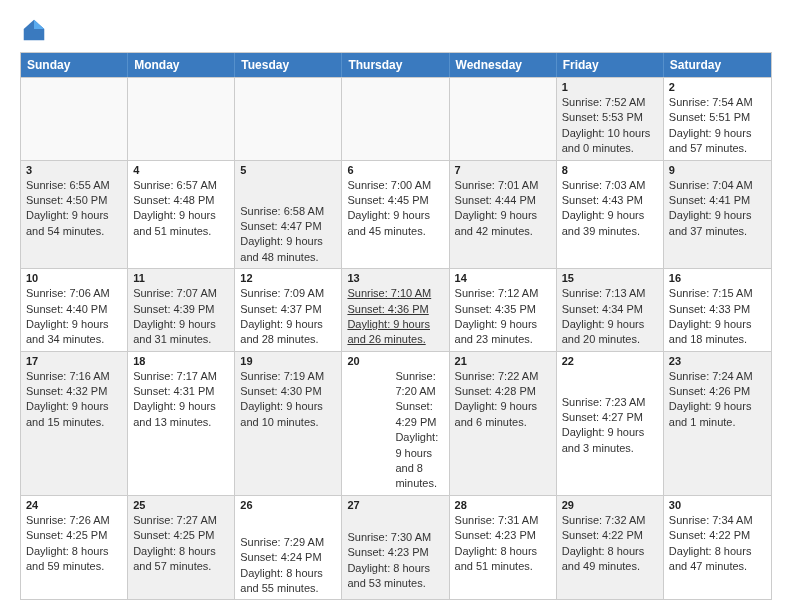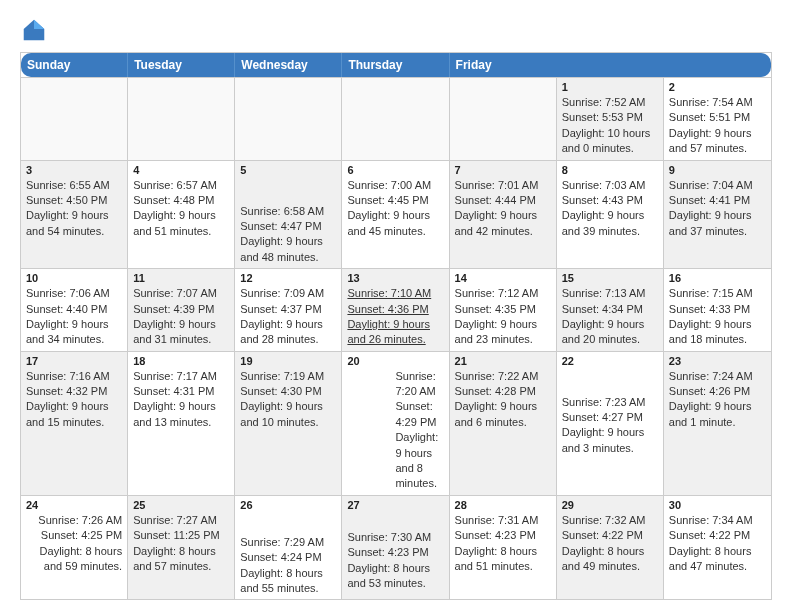--- a/index.html
+++ b/index.html
@@ -57,21 +57,20 @@
     .calendar {
       flex: 1;
       display: flex;
       flex-direction: column;
       border: 1px solid #ccc;
     }
     .cal-header {
       display: grid;
       grid-template-columns: repeat(7, 1fr);
       background: #3a7abf;
-      border-radius: 10px;
     }
     .cal-header-cell {
       color: #fff;
       font-weight: bold;
       font-size: 12px;
       padding: 5px 6px;
       border-right: 1px solid #5590cc;
     }
     .cal-header-cell:last-child { border-right: none; }
     .cal-body {
@@ -126,24 +125,26 @@
     </div>
     <div class="title-block">
       <h1></h1>
       <h2></h2>
     </div>
   </div>
 
   <div class="calendar">
     <div class="cal-header">
     <div class="cal-header-cell">Sunday</div>
+        <div class="cal-header-cell">Monday</div>
         <div class="cal-header-cell">Tuesday</div>
+        <div class="cal-header-cell">Thursday</div>
         <div class="cal-header-cell">Wednesday</div>
-        <div class="cal-header-cell">Thursday</div>
         <div class="cal-header-cell">Friday</div>
+        <div class="cal-header-cell">Saturday</div>
       </div>
     <div class="cal-body">
     <div class="cal-row">
           <div class="cal-cell empty"></div>
           <div class="cal-cell empty"></div>
           <div class="cal-cell empty"></div>
           <div class="cal-cell empty"></div>
           <div class="cal-cell empty"></div>
           <div class="cal-cell shaded">
             <span class="day-num">1</span>
@@ -309,29 +310,29 @@
             <span class="day-num">23</span>
             <div class="cell-text" style="white-space: pre-line;">Sunrise: 7:24 AM
 Sunset: 4:26 PM
 Daylight: 9 hours
 and 1 minute.</div>
           </div>
         </div>
         <div class="cal-row">
           <div class="cal-cell">
             <span class="day-num">24</span>
-            <div class="cell-text" style="white-space: pre-line; text-align: right;">Sunrise: 7:26 AM
+            <div class="cell-text" style="white-space: pre-line;">Sunrise: 7:26 AM
 Sunset: 4:25 PM
 Daylight: 8 hours
 and 59 minutes.</div>
           </div>
           <div class="cal-cell shaded">
             <span class="day-num">25</span>
             <div class="cell-text" style="white-space: pre-line;">Sunrise: 7:27 AM
-Sunset: 11:25 PM
+Sunset: 4:25 PM
 Daylight: 8 hours
 and 57 minutes.</div>
           </div>
           <div class="cal-cell">
             <span class="day-num">26</span>
             <div class="cell-text" style="white-space: pre-line; margin-top: 24px;">Sunrise: 7:29 AM
 Sunset: 4:24 PM
 Daylight: 8 hours
 and 55 minutes.</div>
           </div>

